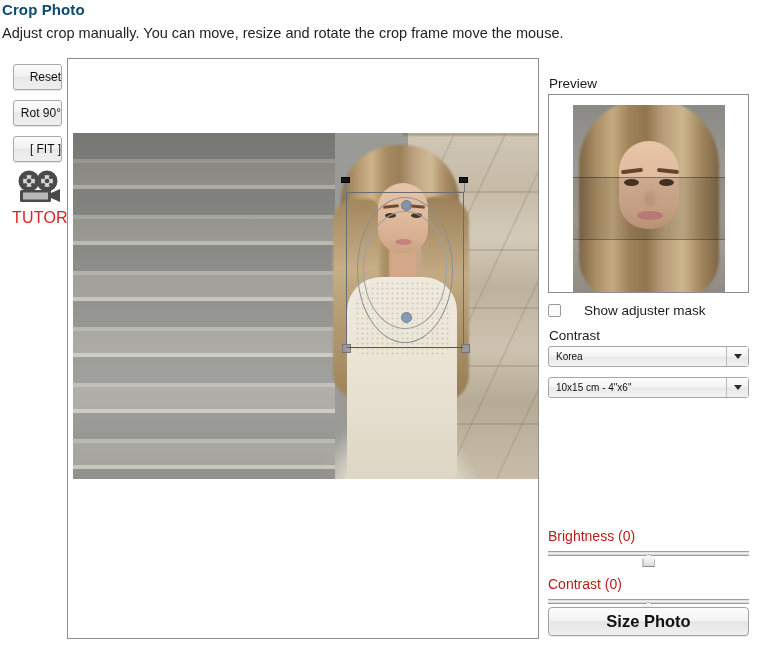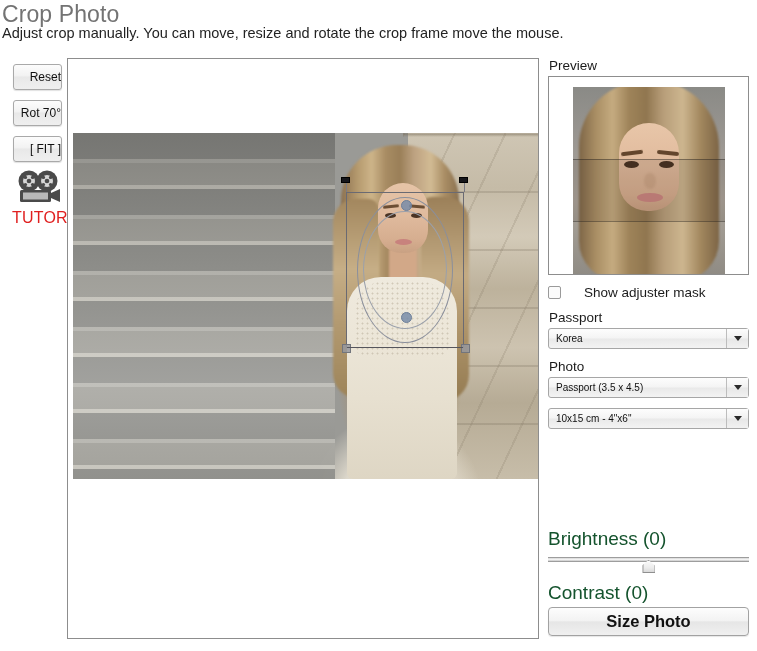--- a/index.html
+++ b/index.html
@@ -8,21 +8,21 @@
     width: 757px; height: 651px;
     background: #ffffff;
     font-family: "Liberation Sans", sans-serif;
     overflow: hidden;
   }
   #root { position: relative; width: 757px; height: 651px; }
 
   
   .page-title {
     position: absolute; left: 2px; top: 1px;
-    font-size: 23px; font-weight: normal; color: #737373;
+    font-size: 15px; font-weight: bold; color: #0c4a6e;
     letter-spacing: 0.1px;
   }
   .page-subtitle {
     position: absolute; left: 2px; top: 25px;
     font-size: 14.5px; color: #232323;
   }
 
   
   .toolbar { position: absolute; left: 13px; top: 64px; width: 50px; }
   .tool-btn {
@@ -188,21 +188,21 @@
   .handle-circle {
     width: 11px; height: 11px; border-radius: 50%;
     background: rgba(120,140,168,.85); border: 1px solid #6d7f99;
   }
   .crop-midline {
     position: absolute; left: 0; top: 100%; width: 100%; height: 1px;
     background: #55555c;
   }
 
   
-  .rpanel { position: absolute; left: 548px; top: 58px; width: 202px; }
+  .rpanel { position: absolute; left: 548px; top: 76px; width: 202px; }
   .panel-label {
     font-size: 13.5px; color: #1b1b1b; margin: 0 0 3px 1px;
   }
   .preview-box {
     width: 201px; height: 199px; border: 1px solid #8d8d8d;
     background: #fff; position: relative; overflow: hidden;
   }
   .preview-img {
     position: absolute; left: 24px; top: 10px; width: 152px; height: 188px;
     overflow: hidden;
@@ -274,21 +274,21 @@
     background: linear-gradient(to bottom, #fdfdfd 0%, #f1f1f1 48%, #e7e7e7 52%, #f1f1f1 100%);
     display: flex; align-items: center; justify-content: center;
   }
   .caret {
     width: 0; height: 0; border-left: 4.5px solid transparent;
     border-right: 4.5px solid transparent; border-top: 5px solid #2a2a2a;
   }
 
   
   .sliders { position: absolute; left: 548px; top: 528px; width: 202px; }
-  .slider-label { font-size: 19px; color: #14532d; margin-bottom: 6px; }
+  .slider-label { font-size: 14px; color: #b91c1c; margin-bottom: 6px; }
   .slider { position: relative; width: 201px; height: 18px; margin-bottom: 8px; }
   .slider-track {
     position: absolute; left: 0; top: 1px; width: 201px; height: 5px;
     background: linear-gradient(to bottom, #d8d8d8 0%, #f2f2f2 50%, #c7c7c7 100%);
     border-top: 1px solid #9d9d9d; border-bottom: 1px solid #9d9d9d;
   }
   .slider-thumb {
     position: absolute; left: 50%; top: 4px; transform: translateX(-50%);
     width: 13px; height: 13px; cursor: pointer;
   }
@@ -311,21 +311,21 @@
 </head>
 <body>
 
 <div id="root">
 
   <div class="page-title">Crop Photo</div>
   <div class="page-subtitle">Adjust crop manually. You can move, resize and rotate the crop frame move the mouse.</div>
 
   <div class="toolbar">
     <button class="tool-btn">Reset</button>
-    <button class="tool-btn">Rot 70°</button>
+    <button class="tool-btn">Rot 90°</button>
     <button class="tool-btn">[ FIT ]</button>
   </div>
 
   <div class="tutor">
     <svg width="46" height="34" viewBox="0 0 46 34">
       <circle cx="13" cy="11" r="10.5" fill="#4a4a4a"></circle>
       <circle cx="31" cy="11" r="10.5" fill="#4a4a4a"></circle>
       <circle cx="13" cy="11" r="6" fill="#d6d6d6"></circle>
       <circle cx="31" cy="11" r="6" fill="#d6d6d6"></circle>
       <circle cx="13" cy="11" r="2.3" fill="#4a4a4a"></circle>
@@ -400,38 +400,29 @@
         <div class="pv-band" style="top:134px;"></div>
       </div>
     </div>
 
     <div class="checkrow">
       <div class="checkbox"></div>
       <span>Show adjuster mask</span>
     </div>
 
     <div class="field-group">
-      <div class="panel-label">Passport</div>
+      <div class="panel-label">Contrast</div>
       <div class="select">
         <div class="select-value">Korea</div>
         <div class="select-arrow-box">
           <div class="caret"></div>
         </div>
       </div>
     </div>
 
-    <div class="field-group">
-      <div class="panel-label">Photo</div>
-      <div class="select">
-        <div class="select-value">Passport (3.5 x 4.5)</div>
-        <div class="select-arrow-box">
-          <div class="caret"></div>
-        </div>
-      </div>
-    </div>
 
     <div class="field-group">
       <div class="select">
         <div class="select-value">10x15 cm - 4"x6"</div>
         <div class="select-arrow-box">
           <div class="caret"></div>
         </div>
       </div>
     </div>
   </div>

